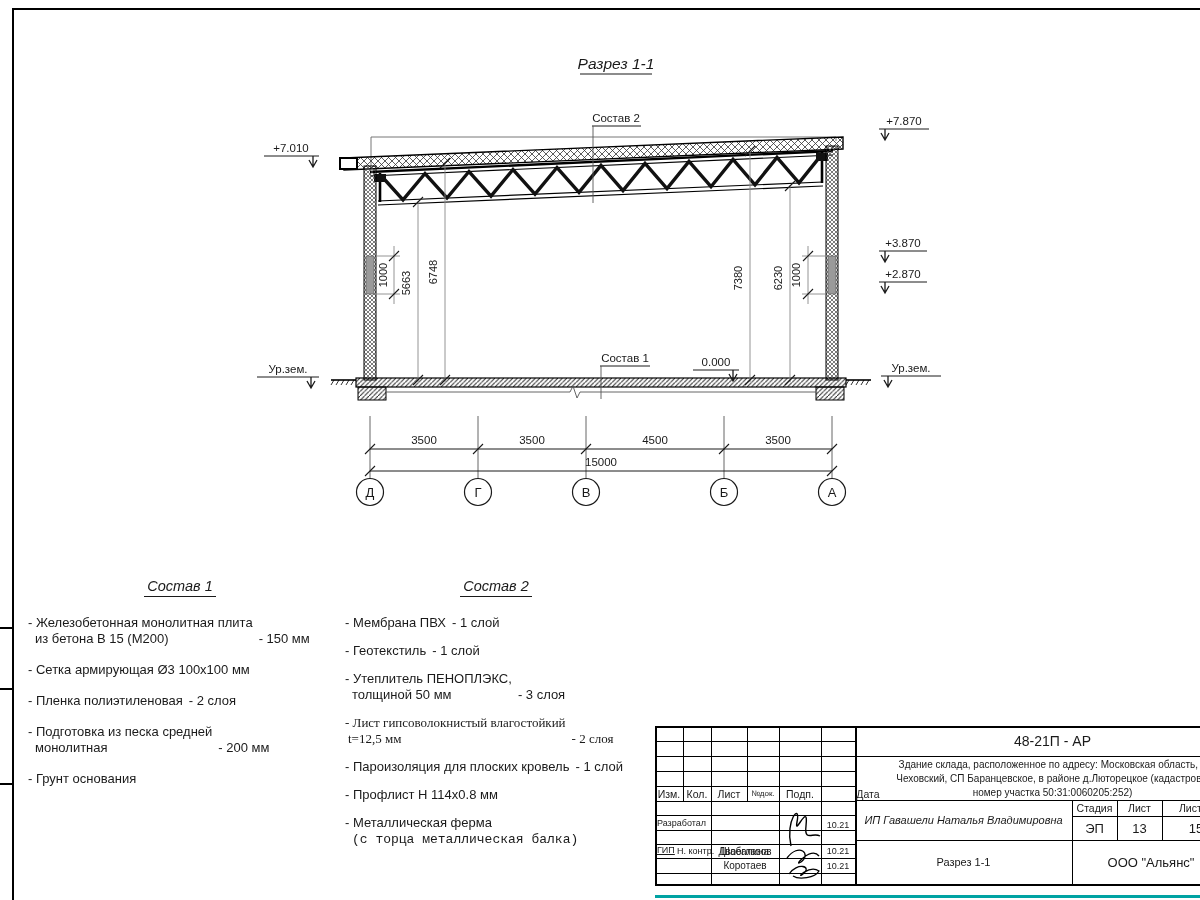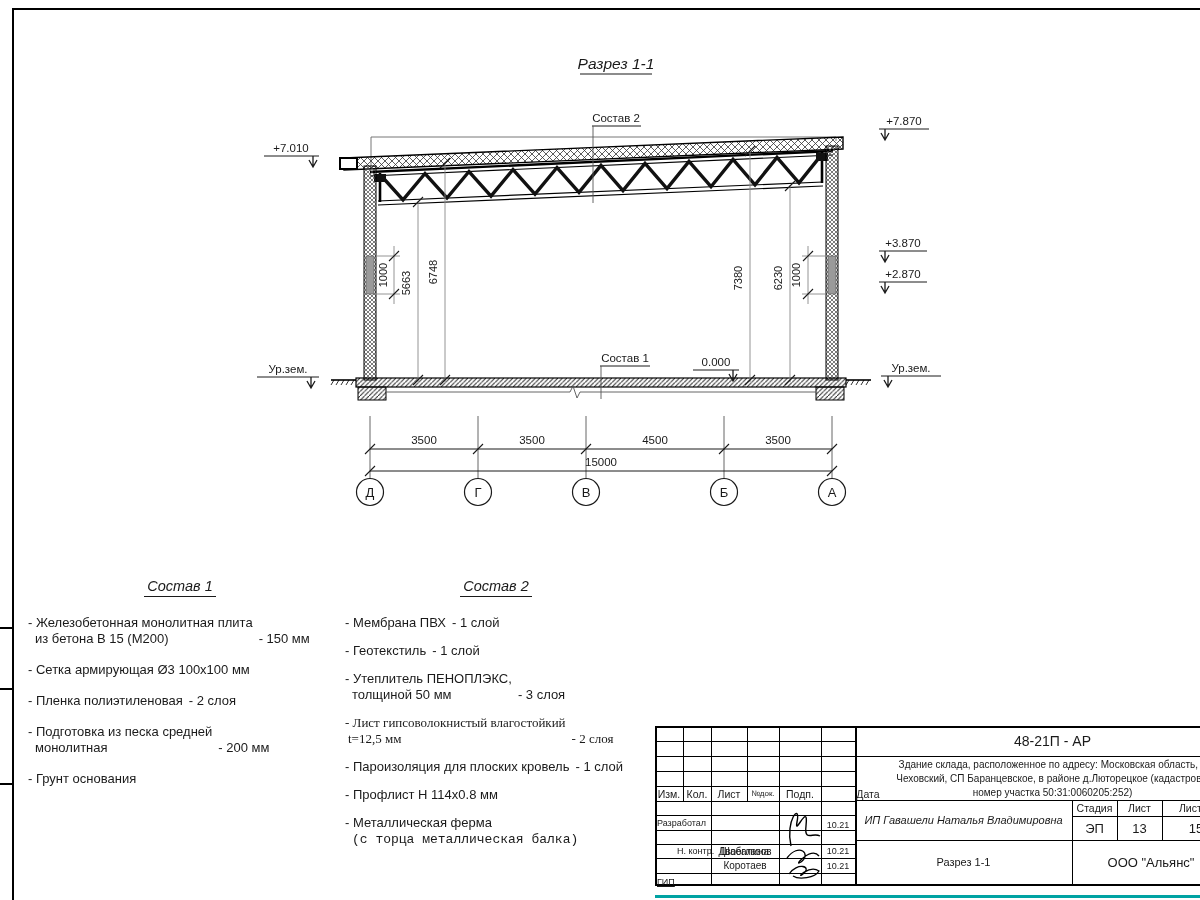--- a/index.html
+++ b/index.html
@@ -307,21 +307,21 @@
     <div class="cell" style="left:92px;top:60px;width:32px;height:15px;font-size:8px;">№док.</div>
     <div class="cell" style="left:124px;top:60px;width:42px;height:15px;font-size:10.5px;">Подп.</div>
     <div class="cell" style="left:166px;top:60px;width:34px;height:15px;font-size:10.5px;margin-left:30px;">Дата</div>
 
     <div class="cell" style="left:2px;top:89px;width:54px;height:15px;font-size:9px;justify-content:flex-start;text-align:right;">Разработал</div>
     <div class="cell" style="left:56px;top:89px;width:68px;height:15px;font-size:10px;margin-top:29px;">Шабалина</div>
     <div class="cell" style="left:166px;top:91px;width:34px;height:15px;font-size:9px;">10.21</div>
     <div class="cell" style="left:2px;top:118px;width:54px;height:14px;font-size:9px;justify-content:flex-start;text-align:left;padding-left:20px;">Н. контр.</div>
     <div class="cell" style="left:56px;top:118px;width:68px;height:14px;font-size:10px;">Двоеглазов</div>
     <div class="cell" style="left:166px;top:118px;width:34px;height:14px;font-size:9px;">10.21</div>
-    <div class="cell" style="left:2px;top:148px;width:54px;height:15px;font-size:9px;justify-content:flex-start;text-align:left;text-decoration:underline;">ГИП</div>
+    <div class="cell" style="left:2px;top:116px;width:54px;height:15px;font-size:9px;justify-content:flex-start;text-align:left;text-decoration:underline;">ГИП</div>
     <div class="cell" style="left:56px;top:132px;width:68px;height:15px;font-size:10px;">Коротаев</div>
     <div class="cell" style="left:166px;top:132px;width:34px;height:15px;font-size:9px;">10.21</div>
 
     <svg style="position:absolute;left:124px;top:58px;" width="42" height="100" viewBox="0 0 42 100">
       <path d="M12,62 C6,36 22,18 18,38 C15,54 30,16 27,42 C25,58 34,48 41,52" fill="none" stroke="#000" stroke-width="1.4"></path>
       <path d="M8,74 C20,58 33,70 22,78 C13,84 32,62 40,72" fill="none" stroke="#000" stroke-width="1.3"></path>
       <path d="M10,90 C18,78 34,82 24,90 C16,96 30,80 40,87 C36,94 20,96 14,92" fill="none" stroke="#000" stroke-width="1.3"></path>
     </svg>
 
     <div class="cell" style="left:200px;top:0;width:395px;height:30px;font-size:14px;">48-21П - АР</div>

